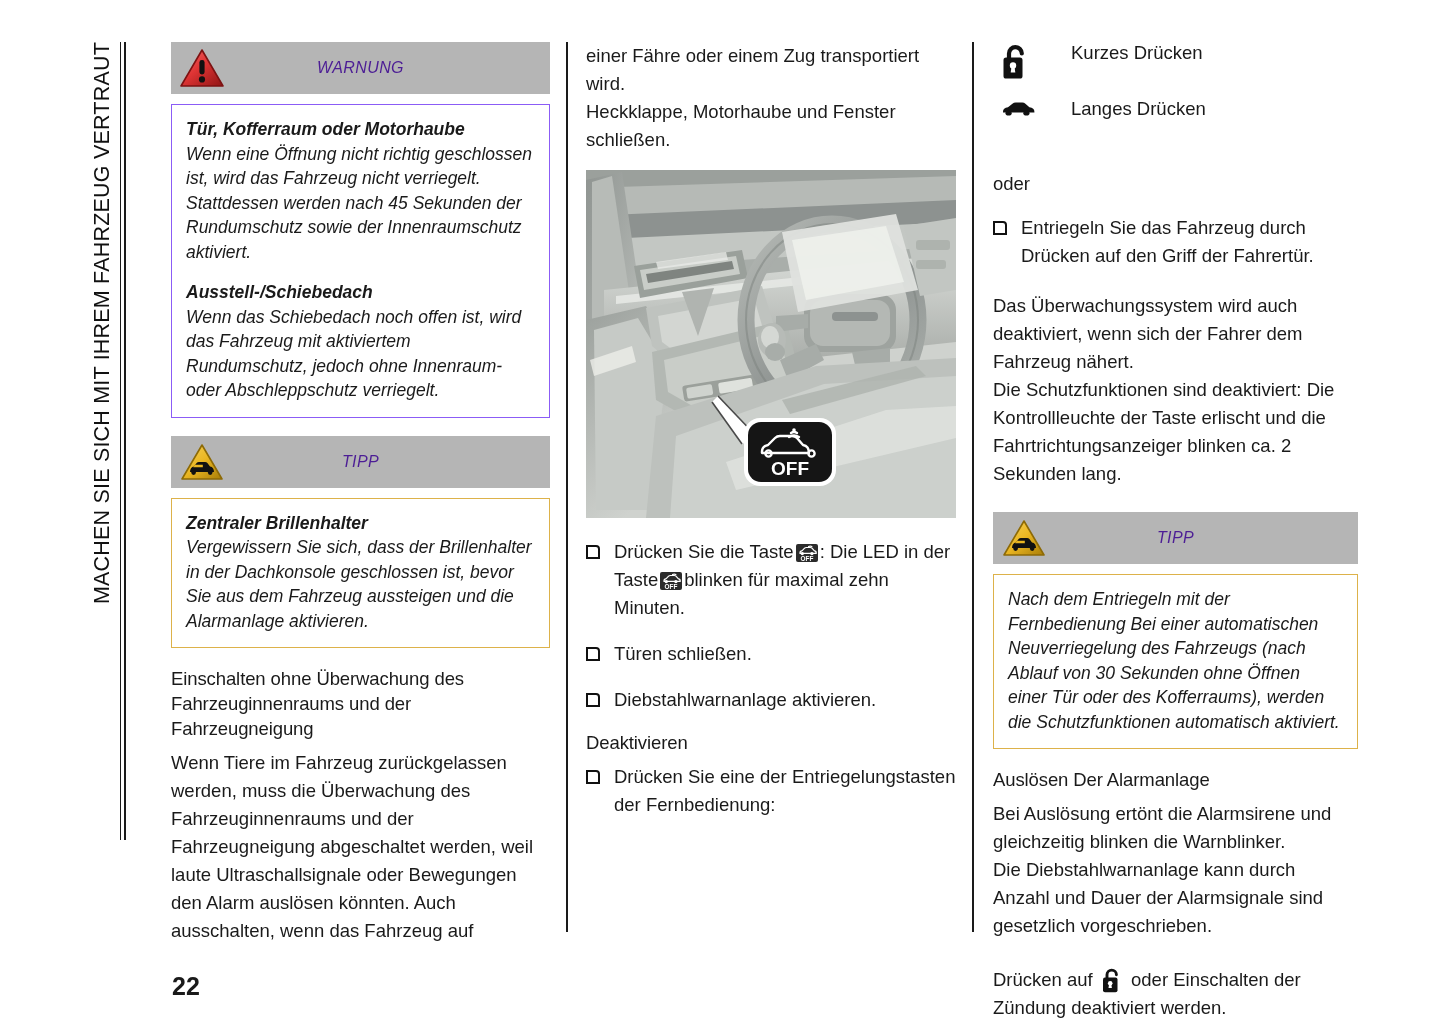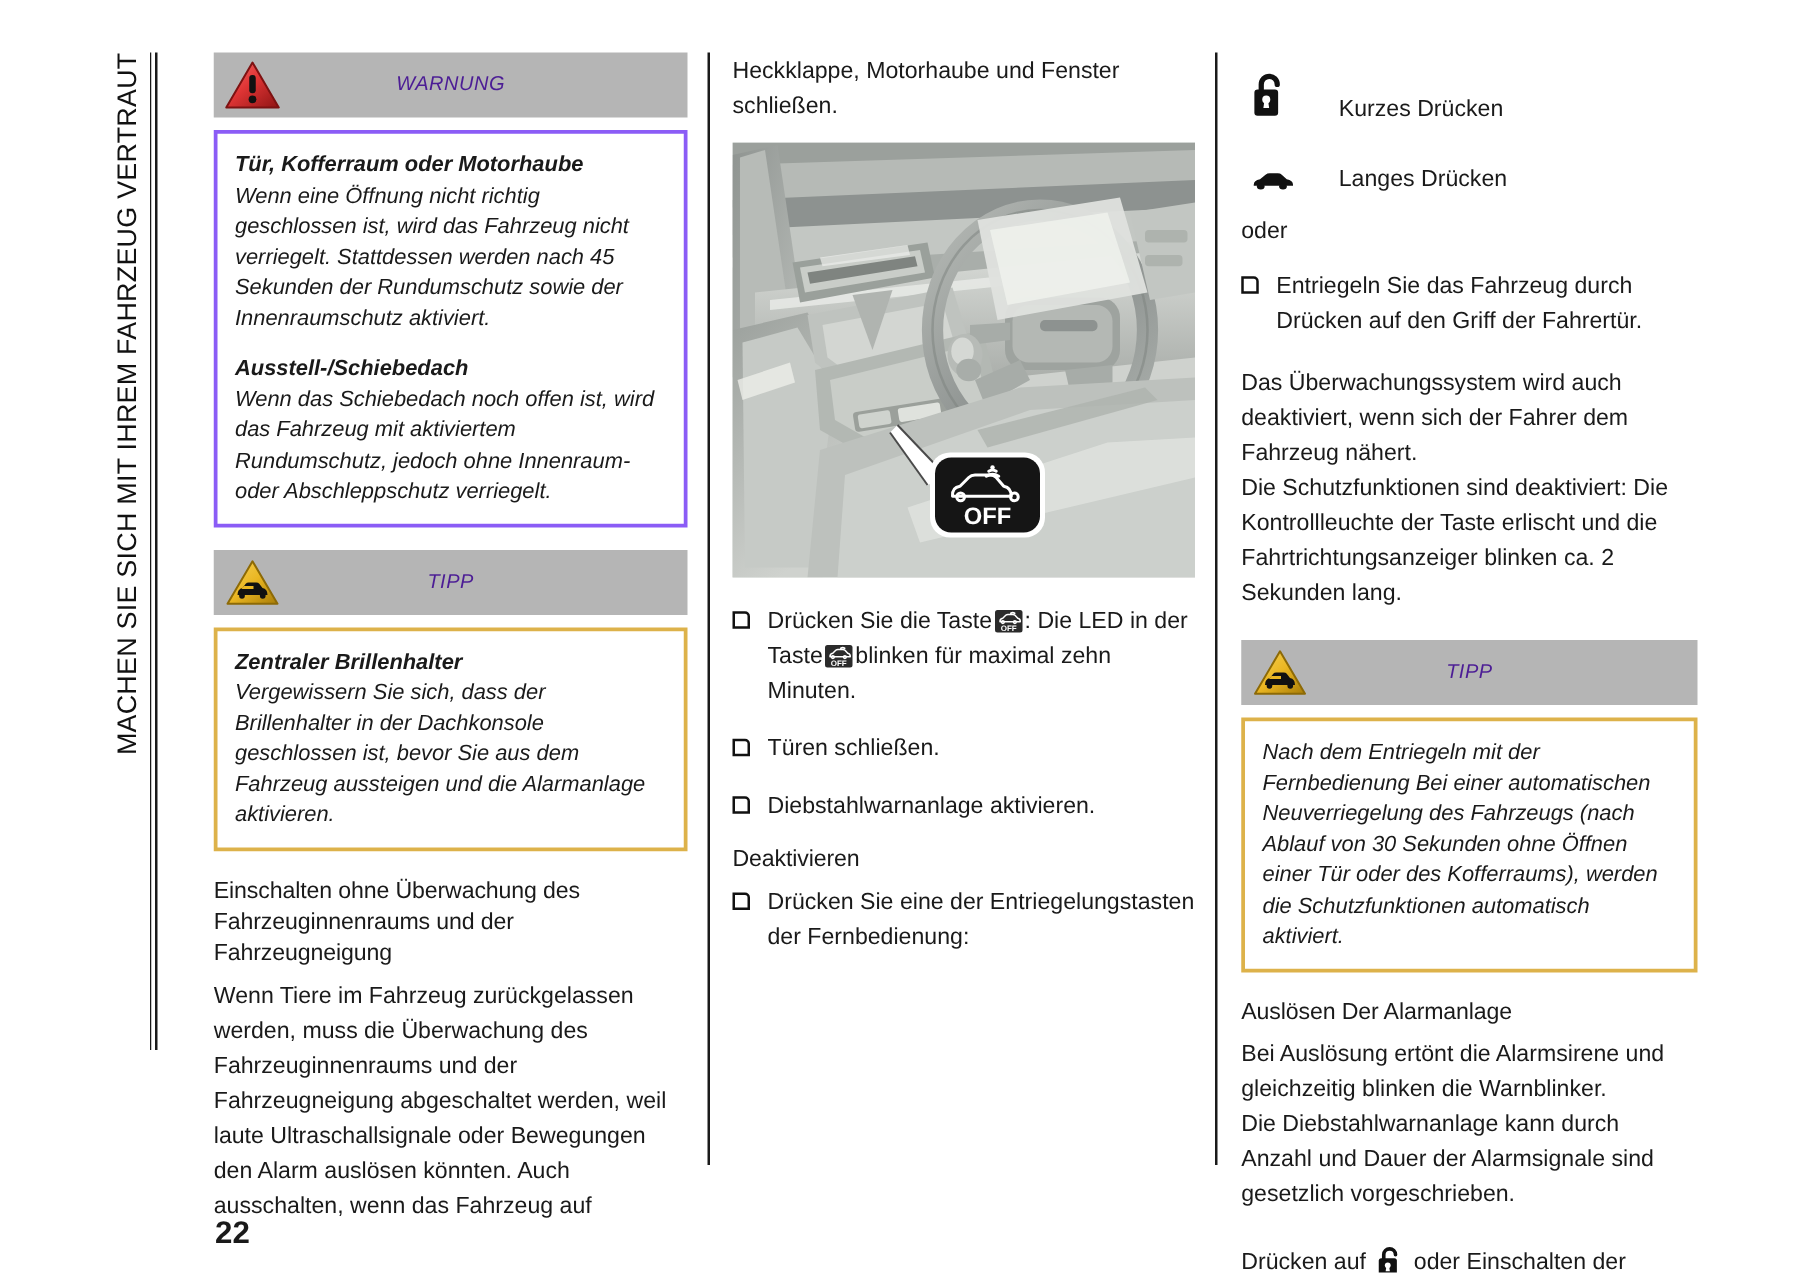--- a/index.html
+++ b/index.html
@@ -93,21 +93,21 @@
   }
   .callout-bar .bar-icon {
     position: absolute;
     left: 8px; top: 50%;
     transform: translateY(-50%);
     width: 46px; height: 42px;
   }
 
   
   .callout-box {
-    border: 3px solid #8b5cf6;
+    border: 1px solid #8b5cf6;
     padding: 12px 14px 14px 14px;
     background: #fff;
   }
   .callout-box.tip { border-color: #ddb24a; }
   .callout-box p {
     margin: 0;
     font-style: italic;
     font-size: 17.5px;
     line-height: 24.5px;
   }
@@ -164,21 +164,21 @@
     position: absolute;
     left: 0; top: 7px;
     width: 14px; height: 14px;
     border: 2.5px solid #111;
     border-radius: 0 4px 0 0;
   }
 
   
   .legend-row {
     display: flex;
-    align-items: flex-end;
+    align-items: flex-start;
     height: 56px;
   }
   .legend-row .lg-icon {
     width: 78px;
     display: flex;
     align-items: center;
     justify-content: flex-start;
     padding-left: 8px;
   }
   .legend-row .lg-label {
@@ -277,20 +277,21 @@
       <p class="lead">Zentraler Brillenhalter</p>
       <p>Vergewissern Sie sich, dass der Brillenhalter in der Dachkonsole geschlossen ist, bevor Sie aus dem Fahrzeug aussteigen und die Alarmanlage aktivieren.</p>
     </div>
 
     <h3 class="sec-head">Einschalten ohne Überwachung des Fahrzeuginnenraums und der Fahrzeugneigung</h3>
     <p class="body">Wenn Tiere im Fahrzeug zurückgelassen werden, muss die Überwachung des Fahrzeuginnenraums und der Fahrzeugneigung abgeschaltet werden, weil laute Ultraschallsignale oder Bewegungen den Alarm auslösen könnten. Auch ausschalten, wenn das Fahrzeug auf</p>
   </div>
 
   <div class="col" id="col-mid">
 
+    <p class="body">einer Fähre oder einem Zug transportiert wird.</p>
     <p class="body">Heckklappe, Motorhaube und Fenster schließen.</p>
 
     <div class="figure">
       <div class="fig-img">
         <svg width="370" height="348" viewBox="0 0 370 348">
           <defs>
             <linearGradient id="dashA" x1="0" y1="0" x2="1" y2="1">
               <stop offset="0%" stop-color="#8f9491"></stop>
                 <stop offset="100%" stop-color="#b9bdb9"></stop>
             </linearGradient>

